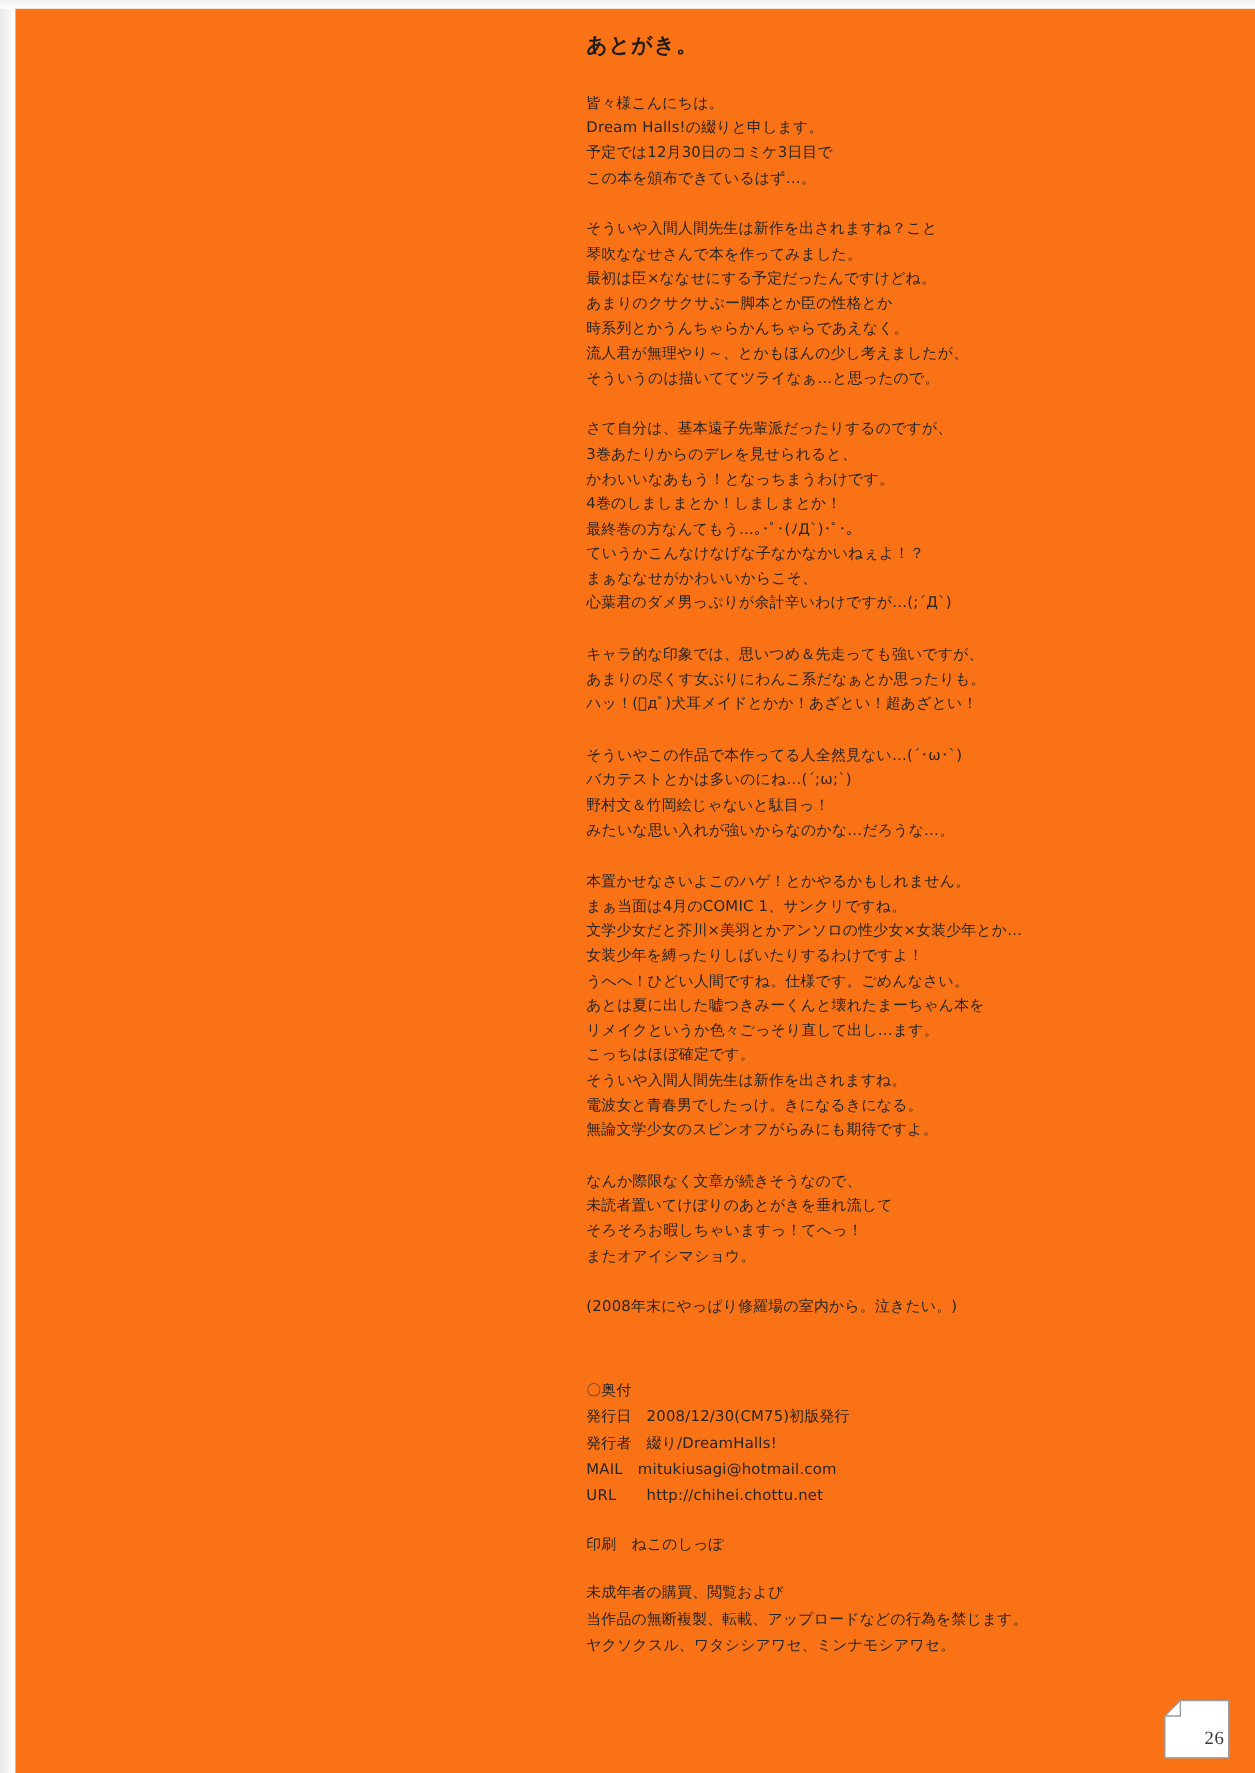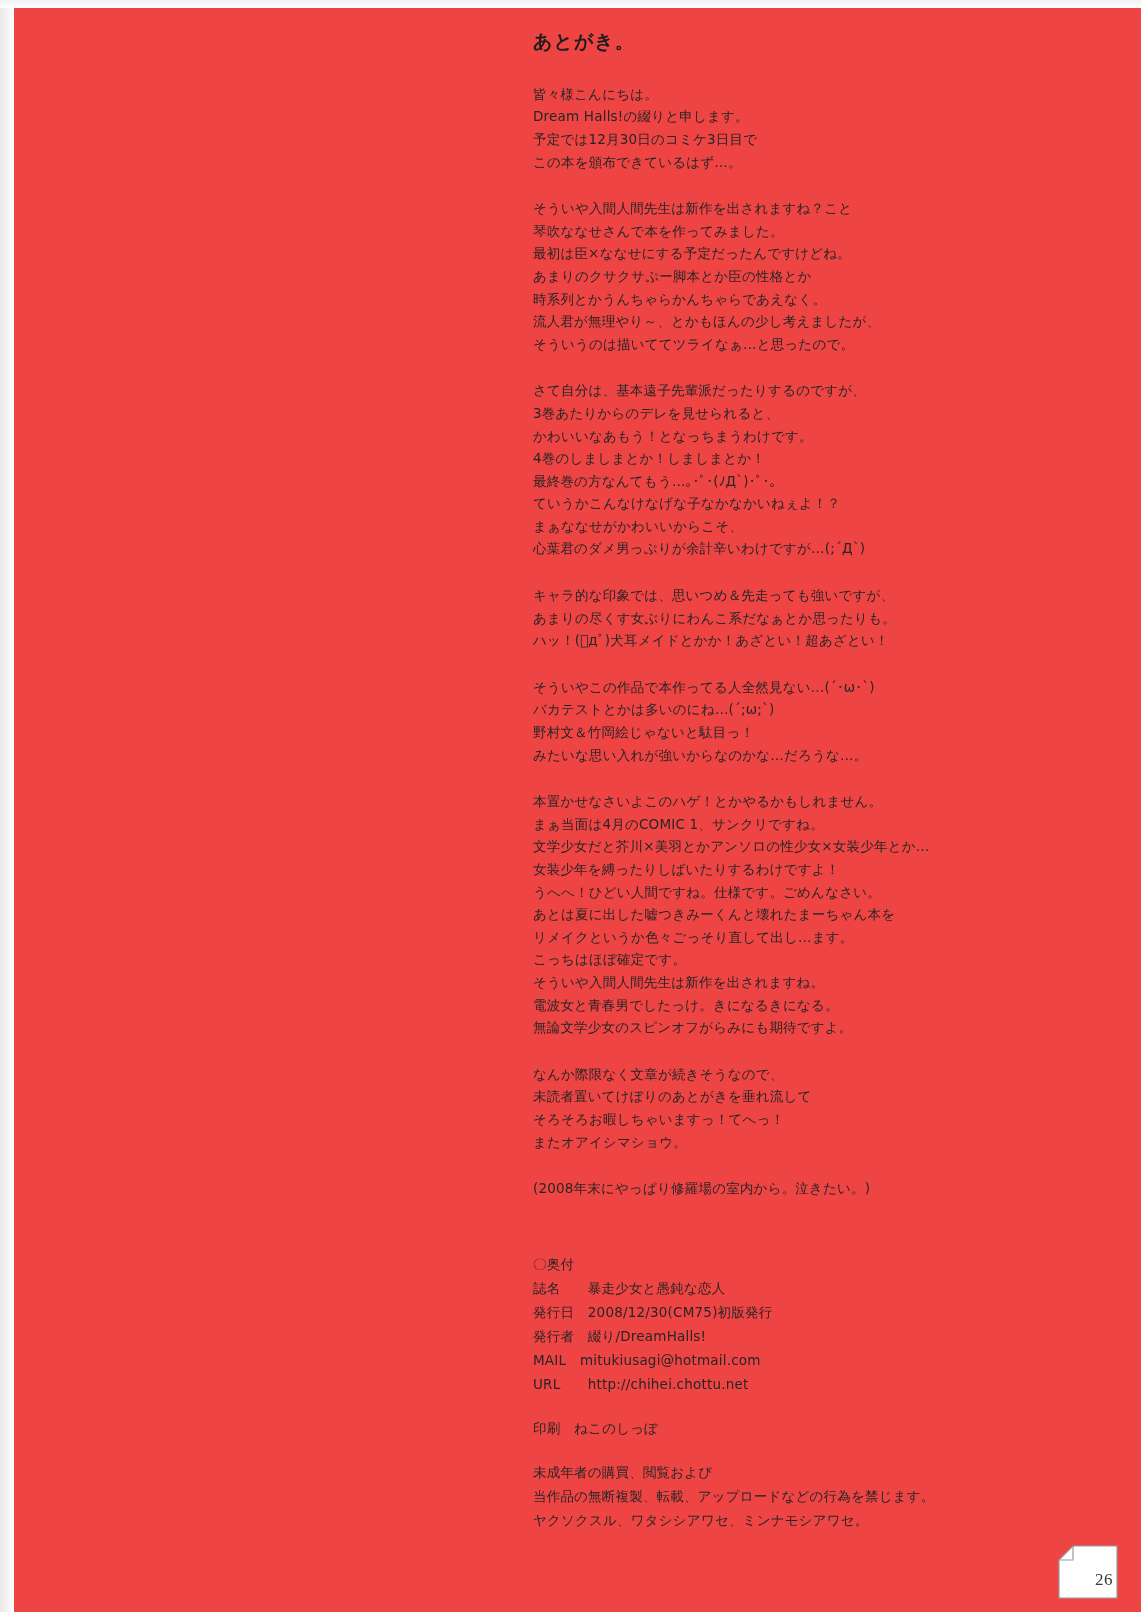--- a/index.html
+++ b/index.html
@@ -11,21 +11,21 @@
     width: 1141px;
     height: 1612px;
     position: relative;
     font-family: "DejaVu Sans", "Liberation Sans", sans-serif;
     color: #2b2b2b;
     overflow: hidden;
   }
   .page {
     position: absolute;
     inset: 0;
-    background: #ef4444;
+    background: #f97316;
   }
   .content {
     position: absolute;
     left: 533px;
     top: 30px;
     width: 560px;
   }
   .doc-title {
     font-size: 19px;
     font-weight: bold;
@@ -156,21 +156,20 @@
       <div class="line">そろそろお暇しちゃいますっ！てへっ！</div>
       <div class="line">またオアイシマショウ。</div>
     </div>
 
     <div class="para">
       <div class="line">(2008年末にやっぱり修羅場の室内から。泣きたい。)</div>
     </div>
 
     <div class="colophon">
       <div class="line">〇奥付</div>
-      <div class="line">誌名　　暴走少女と愚鈍な恋人</div>
       <div class="line">発行日　2008/12/30(CM75)初版発行</div>
       <div class="line">発行者　綴り/DreamHalls!</div>
       <div class="line">MAIL　mitukiusagi@hotmail.com</div>
       <div class="line">URL　　http://chihei.chottu.net</div>
       <div class="spacer-md"></div>
       <div class="line">印刷　ねこのしっぽ</div>
       <div class="spacer-md"></div>
       <div class="line">未成年者の購買、閲覧および</div>
       <div class="line">当作品の無断複製、転載、アップロードなどの行為を禁じます。</div>
       <div class="line">ヤクソクスル、ワタシシアワセ、ミンナモシアワセ。</div>

